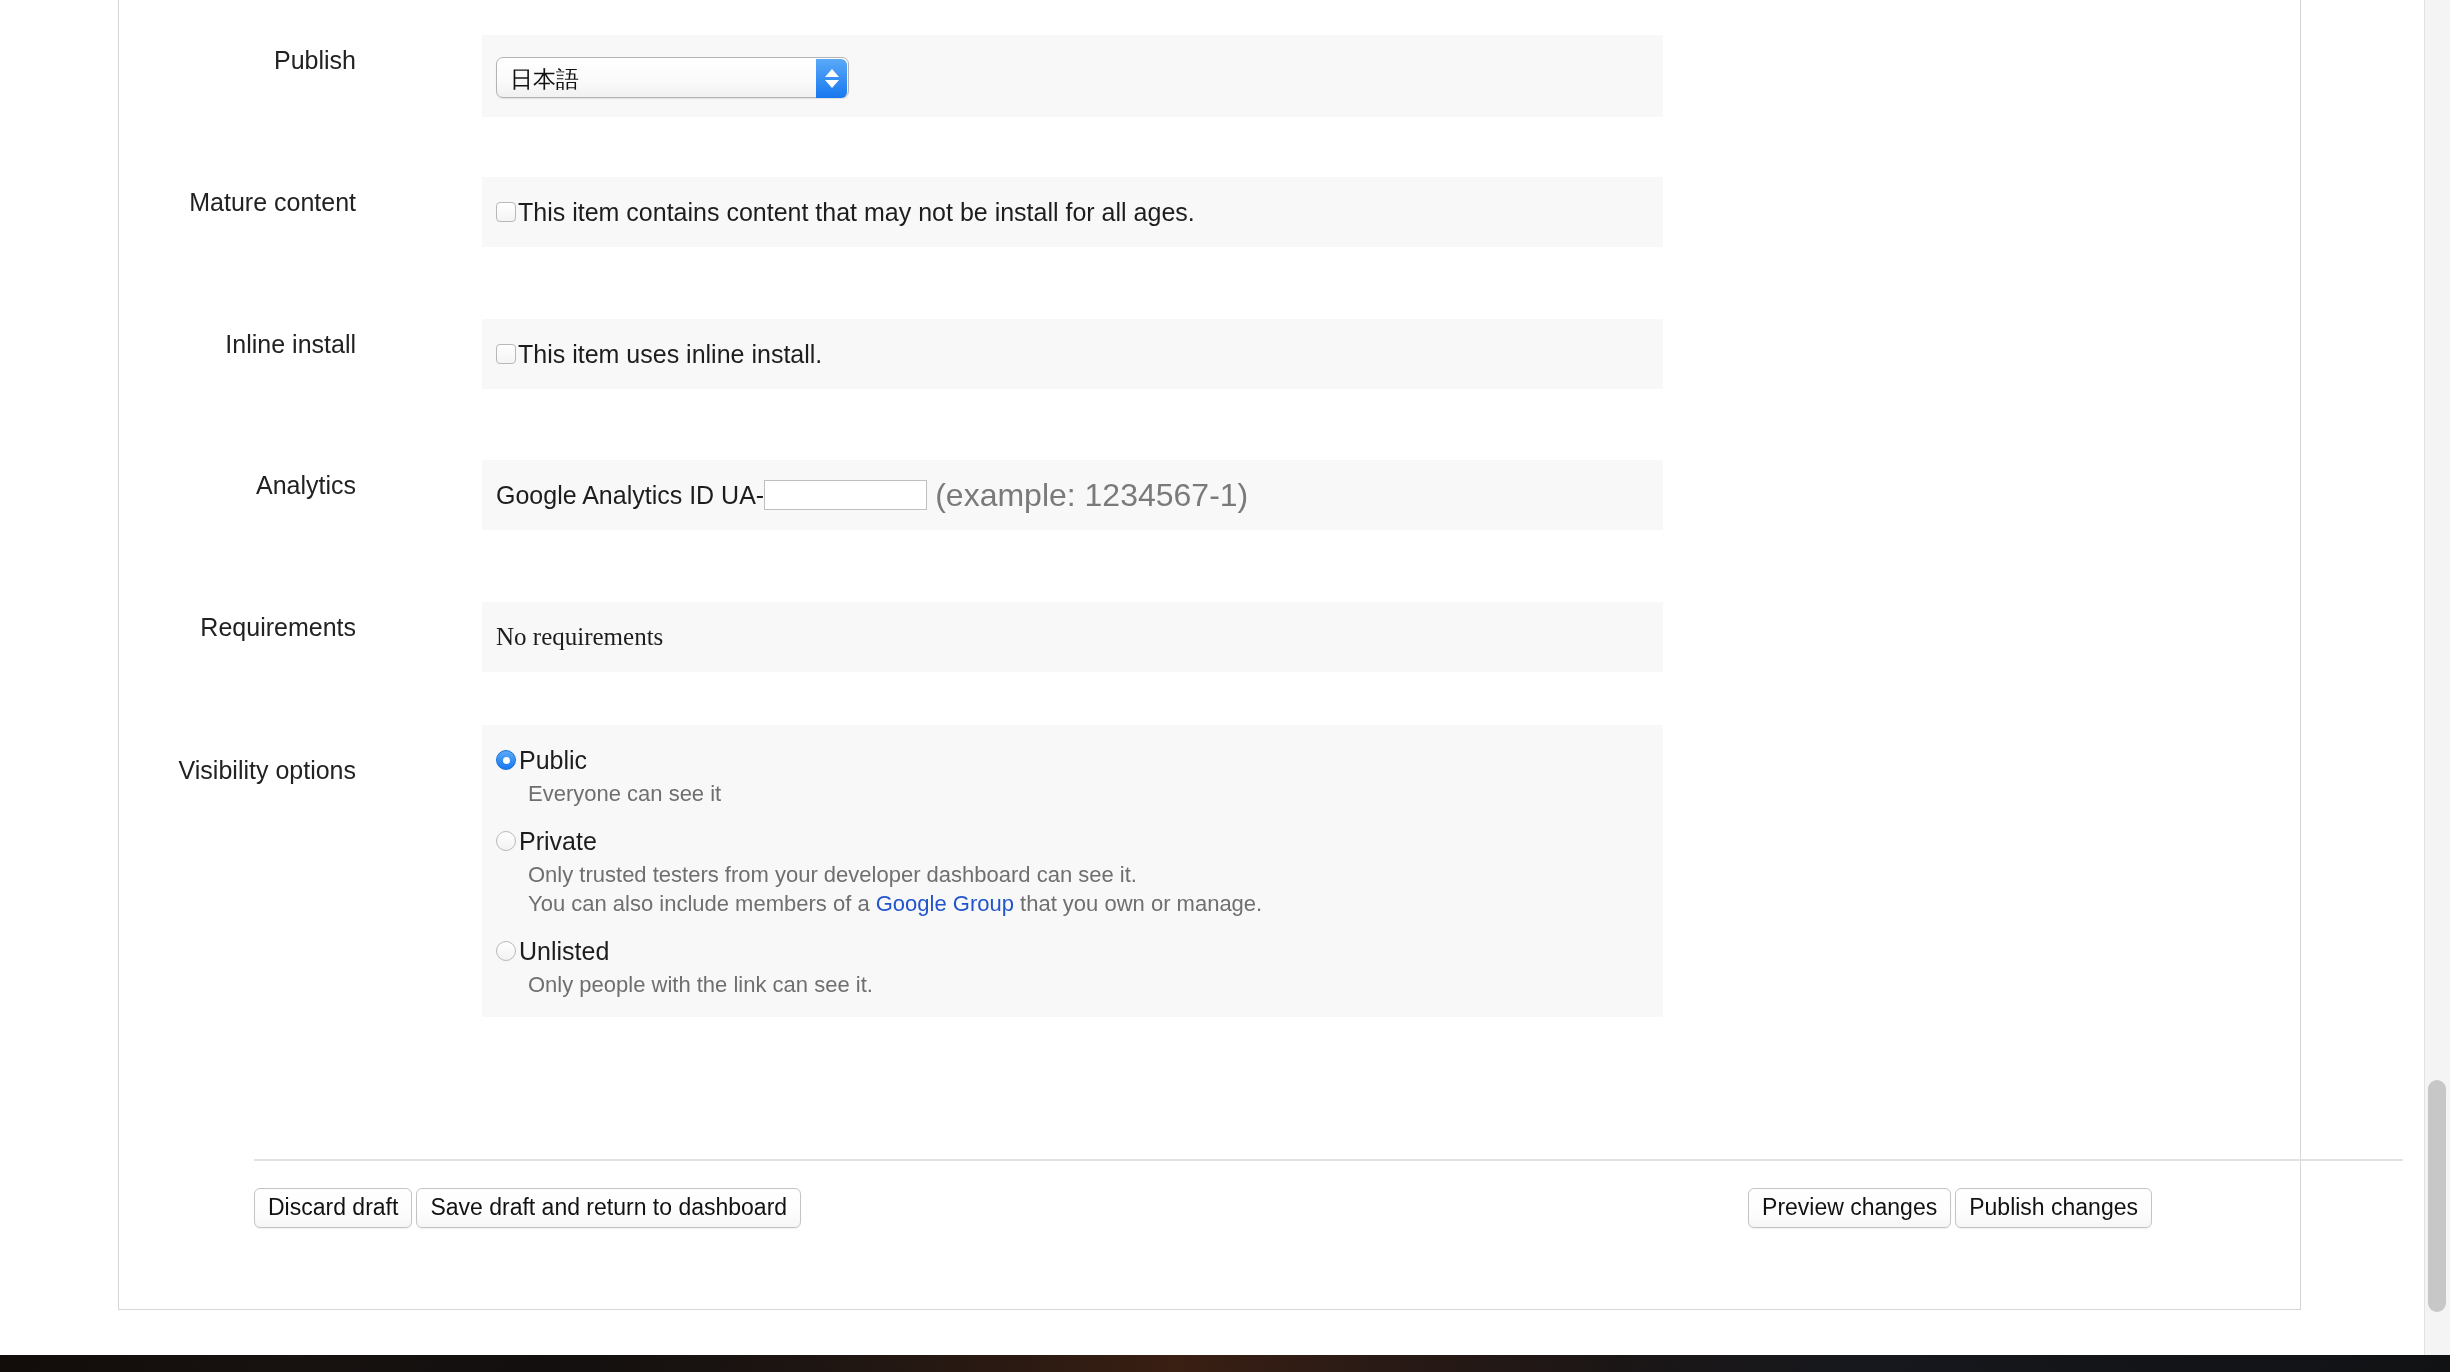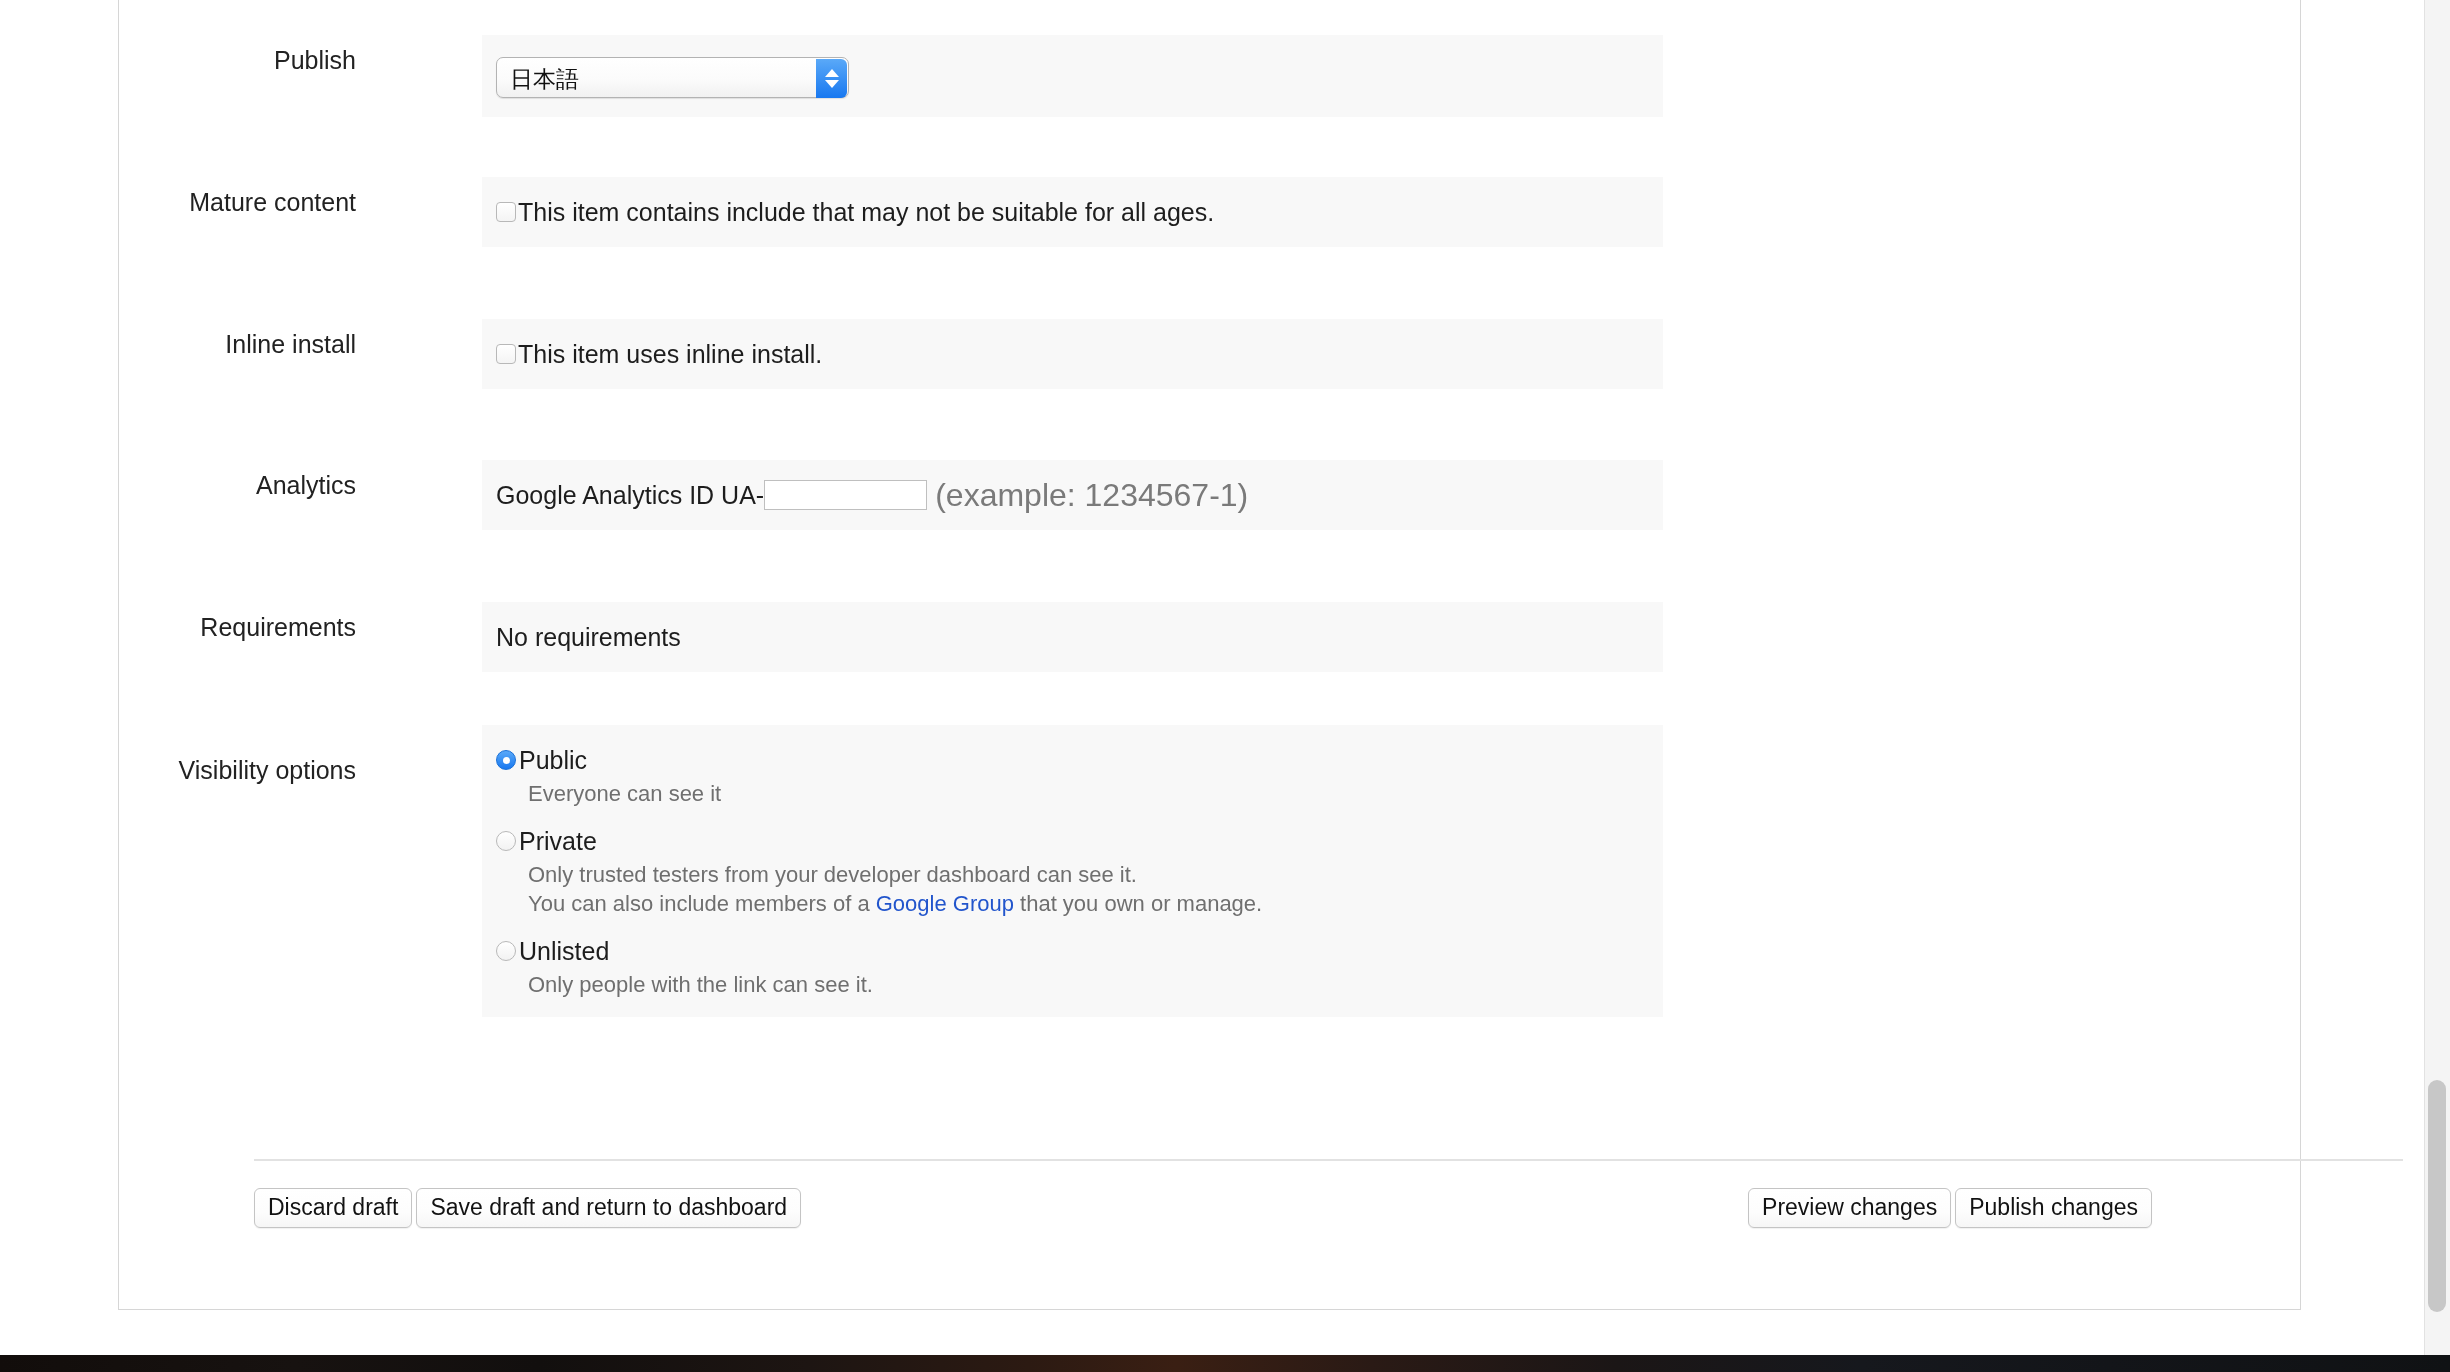--- a/index.html
+++ b/index.html
@@ -163,20 +163,21 @@
     white-space: nowrap;
   }
 
   
   .plain-text {
     font-size: 25px;
     line-height: 30px;
     color: #1d1d1d;
     padding-left: 14px;
     white-space: nowrap;
+    font-family: Liberation Serif, serif;
   }
 
   
   .radio-group { padding: 20px 0 18px 14px; }
   .radio-item { margin-bottom: 18px; }
   .radio-item:last-child { margin-bottom: 0; }
   .radio-head {
     display: flex;
     align-items: center;
   }
@@ -314,21 +315,21 @@
         </div>
       </div>
     </div>
   </div>
 
   <div class="form-row" style="top:227px;">
     <div class="row-label">Mature content</div>
     <div class="row-field" style="top:-10px; height:70px;">
       <div class="check-line">
         <span class="cbox"></span>
-        <span class="check-text">This item contains include that may not be suitable for all ages.</span>
+        <span class="check-text">This item contains content that may not be install for all ages.</span>
       </div>
     </div>
   </div>
 
   <div class="form-row" style="top:369px;">
     <div class="row-label">Inline install</div>
     <div class="row-field" style="top:-10px; height:70px;">
       <div class="check-line">
         <span class="cbox"></span>
         <span class="check-text">This item uses inline install.</span>

